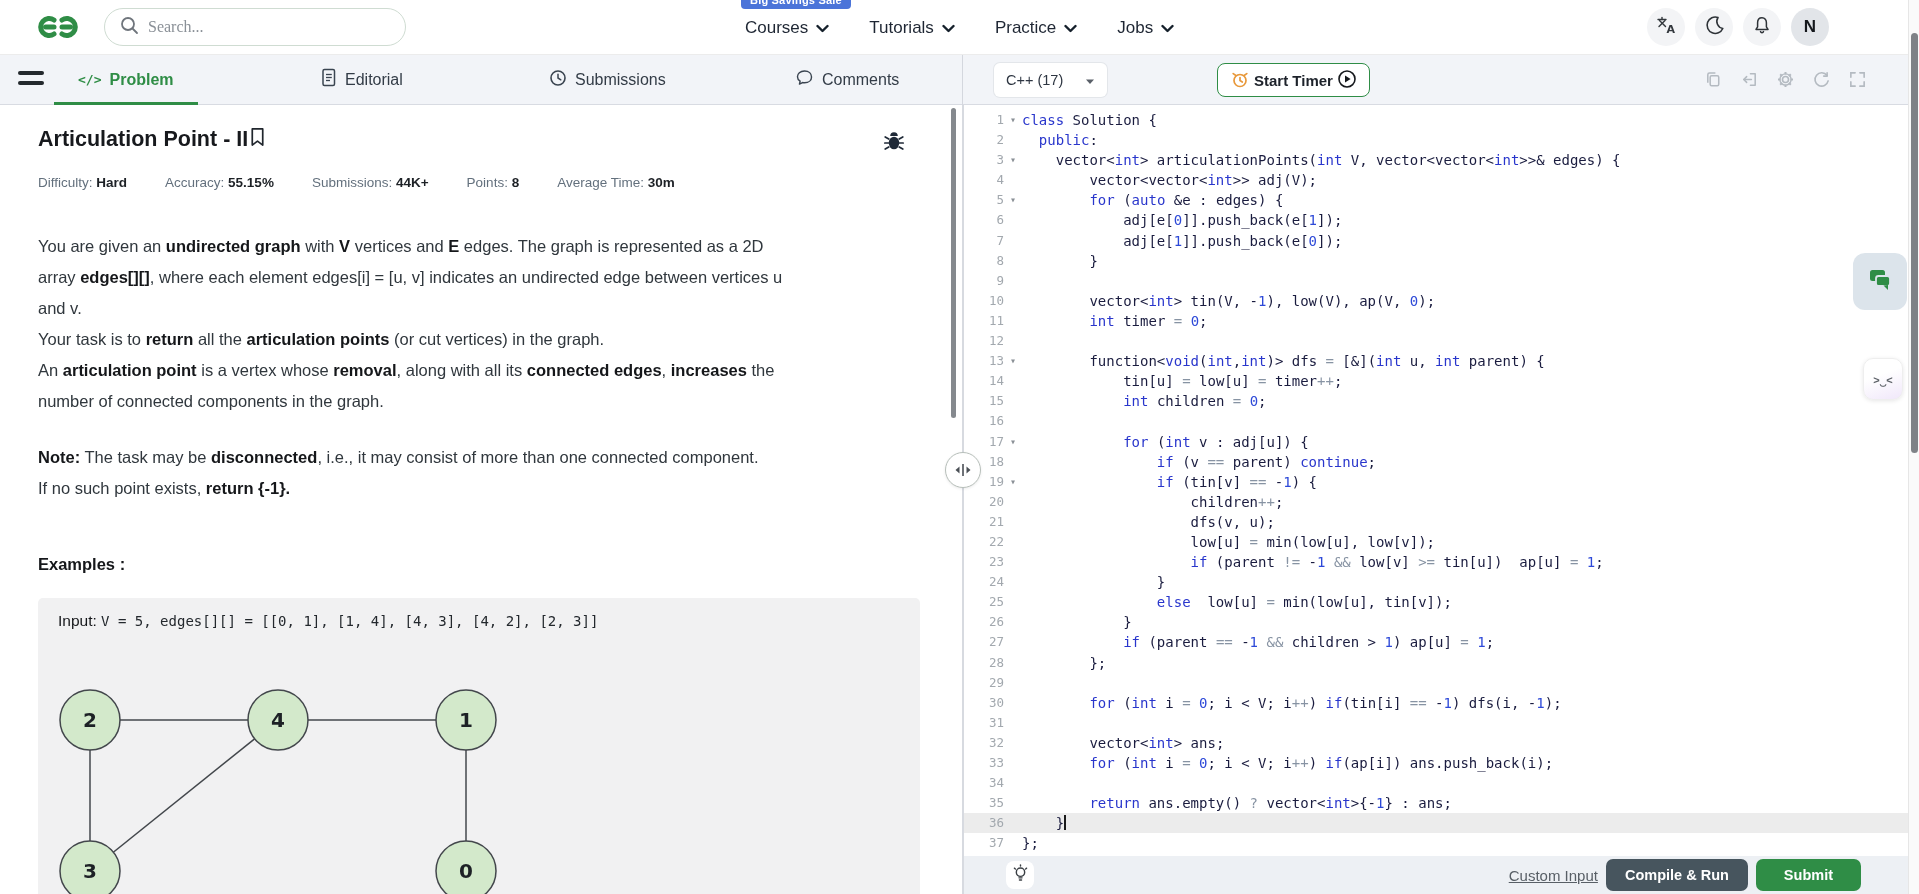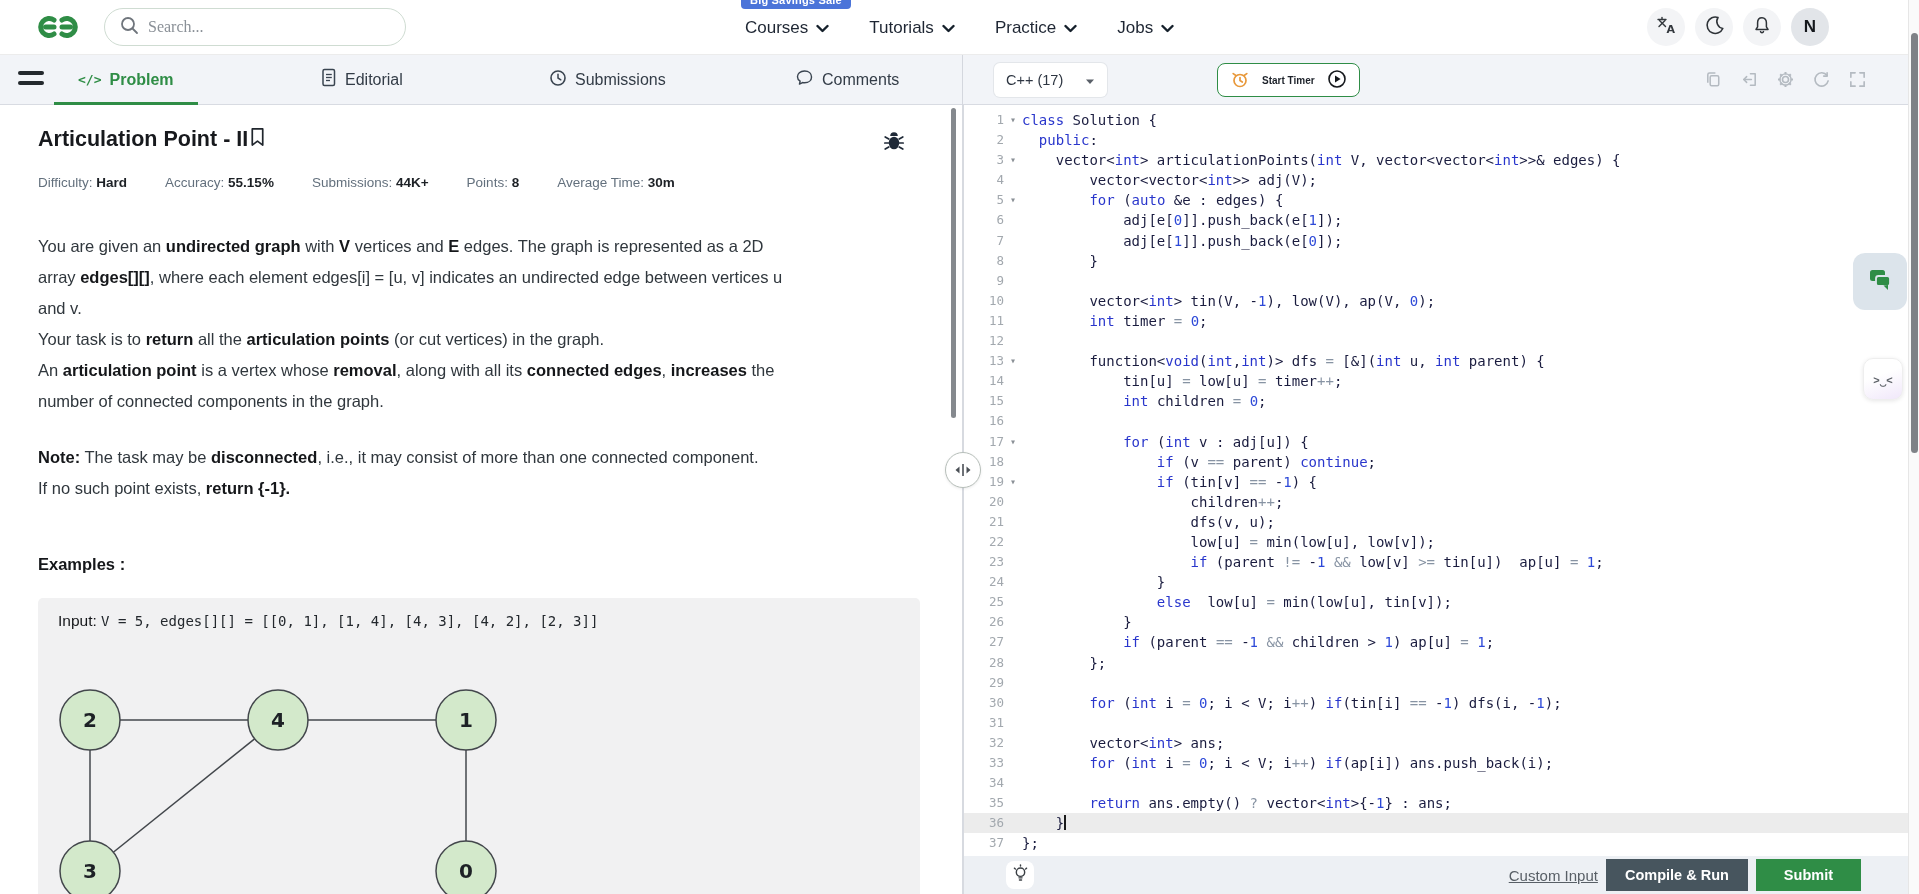--- a/index.html
+++ b/index.html
@@ -38,22 +38,22 @@
          padding:0 24px; font-size:16px; font-weight:500; color:#333c47; cursor:pointer; }
   .tab.active { color:#2f8d46; font-weight:700; }
   .tab.active .underline { position:absolute; left:0; right:0; bottom:-1px; height:3px; background:#2f8d46; }
   .code-glyph { font-family:"DejaVu Sans Mono",monospace; font-size:13px; font-weight:bold; color:#2f8d46; }
   .tabbar-right { position:absolute; left:962px; right:0; top:0; height:50px; border-left:1px solid #d4d7de; }
   .lang-select { position:absolute; left:31px; top:8px; width:113px; height:34px; background:#fff;
                  border-radius:6px; box-shadow:0 0 0 1px #e3e6ea; display:flex; align-items:center;
                  padding:0 12px; font-size:14.5px; color:#2e3642; cursor:pointer; }
   .lang-caret { margin-left:auto; }
   .timer-btn { position:absolute; left:254px; top:8px; height:34px; border:1.5px solid #2f8d46;
-               border-radius:8px; background:#fff; display:flex; align-items:center; gap:12px;
-               padding:0 12px; font-size:10px; font-weight:700; color:#1d222a; cursor:pointer; }
+               border-radius:8px; background:#fff; display:flex; align-items:center; gap:4px;
+               padding:0 12px; font-size:15px; font-weight:700; color:#1d222a; cursor:pointer; }
   .ed-icons { position:absolute; right:52px; top:15px; display:flex; gap:17px; }
   .ed-icons .eicon { cursor:pointer; }
 
   
   .left-panel { position:absolute; top:105px; left:0; width:963px; height:789px; background:#fff; overflow:hidden; }
   .title-row { position:absolute; left:38px; top:21px; display:flex; align-items:center; }
   .prob-title { font-size:21.5px; font-weight:700; color:#17191d; }
   .bug-btn { position:absolute; right:58px; top:24px; cursor:pointer; }
   .stats-row { position:absolute; left:38px; top:70px; display:flex; gap:38px; font-size:13.5px; }
   .stat .lbl { color:#63707d; }
@@ -93,21 +93,21 @@
   .num { color:#2d49d8; }
   .op { color:#8793a3; }
   .cursor { display:inline-block; width:1.5px; height:15px; background:#1a1a1a; vertical-align:-2px; }
 
   .editor-footer { position:absolute; left:0; right:0; bottom:0; height:38px; background:#edf0f4;
                    display:flex; align-items:center; }
   .bulb-btn { margin-left:42px; width:28px; height:28px; background:#fff; border-radius:8px;
               display:flex; align-items:center; justify-content:center; cursor:pointer; }
   .foot-right { margin-left:auto; margin-right:58px; display:flex; align-items:center; gap:8px; }
   .custom-input { font-size:15px; color:#585f66; text-decoration:underline; cursor:pointer; }
-  .btn { border:none; border-radius:0; color:#fff; font-size:14.5px; font-weight:600;
+  .btn { border:none; border-radius:7px; color:#fff; font-size:14.5px; font-weight:600;
          padding:8px 19px; cursor:pointer; font-family:"Liberation Sans",sans-serif; }
   .btn-compile { background:#47555e; }
   .btn-submit { background:#2f8d46; padding:8px 28px; }
 
   
   .chat-float { position:absolute; right:12px; top:253px; width:54px; height:57px; background:#dce4eb;
                 border-radius:12px; z-index:15; display:flex; align-items:center; justify-content:center;
                 cursor:pointer; }
   .face-float { position:absolute; right:16px; top:358px; width:40px; height:42px; background:#fff;
                 border:1px solid #eee; border-radius:10px; z-index:15; display:flex; align-items:center;

